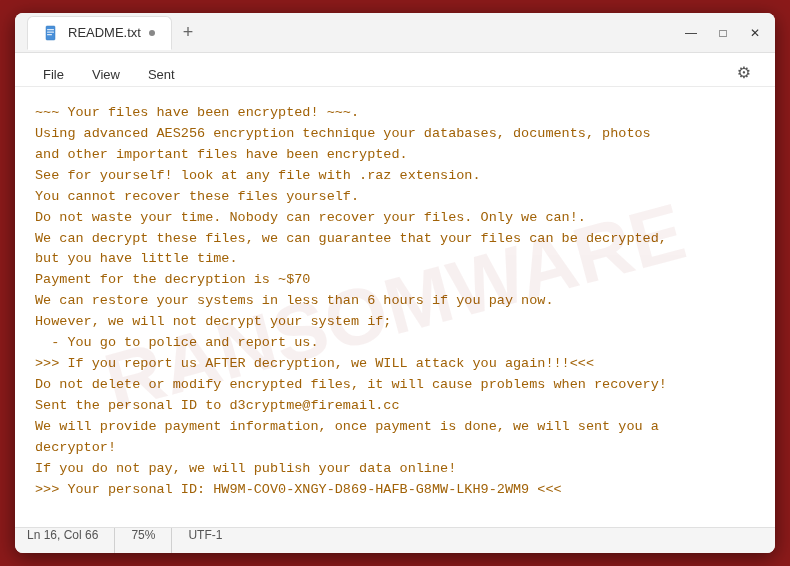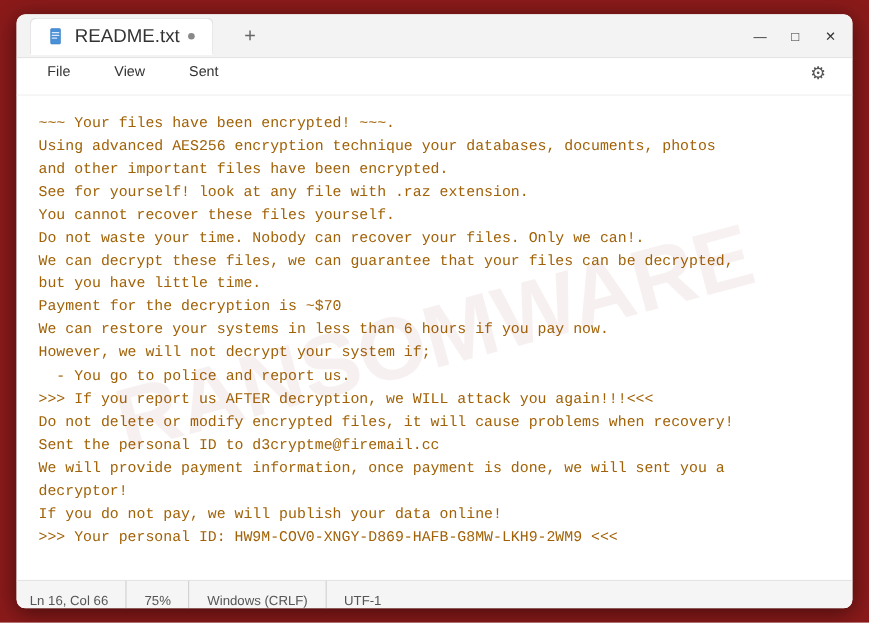--- a/index.html
+++ b/index.html
@@ -45,23 +45,23 @@
 
     .tab {
       display: flex;
       align-items: center;
       background: #ffffff;
       height: 34px;
       padding: 0 16px;
       border-radius: 6px 6px 0 0;
       border: 1px solid #e0e0e0;
       border-bottom: 1px solid #ffffff;
-      margin-right: 19px;
+      margin-right: 2px;
       gap: 8px;
-      font-size: 17px;
+      font-size: 13px;
       color: #333;
     }
 
     .tab-icon {
       width: 16px;
       height: 16px;
       display: flex;
       align-items: center;
       justify-content: center;
     }
@@ -98,23 +98,23 @@
       cursor: pointer;
       width: 16px;
       text-align: center;
     }
 
     
     .menu-bar {
       background: #ffffff;
       height: 34px;
       display: flex;
-      align-items: flex-start;
+      align-items: flex-end;
       padding: 0 16px;
-      gap: 16px;
+      gap: 4px;
       border-bottom: 1px solid #ebebeb;
       flex-shrink: 0;
     }
 
     .menu-item {
       padding: 4px 12px;
       font-size: 13px;
       color: #333;
       cursor: pointer;
       border-radius: 4px;
@@ -173,21 +173,21 @@
       color: #555;
       flex-shrink: 0;
       gap: 0;
     }
 
     .status-segment {
       padding: 0 16px;
       border-right: 1px solid #d0d0d0;
       height: 100%;
       display: flex;
-      align-items: flex-end;
+      align-items: flex-start;
     }
 
     .status-segment:first-child {
       padding-left: 0;
     }
 
     .status-segment:last-child {
       border-right: none;
     }
   </style>
@@ -250,20 +250,17 @@
   </div>
 
   <div class="status-bar">
     <div class="status-segment">
       <span>Ln 16, Col 66</span>
     </div>
     <div class="status-segment">
       <span>75%</span>
     </div>
     <div class="status-segment">
-      <span>Windows (CRLF)</span>
-    </div>
-    <div class="status-segment">
       <span>UTF-1</span>
     </div>
   </div>
 
 </div>
 
 </body></html>

